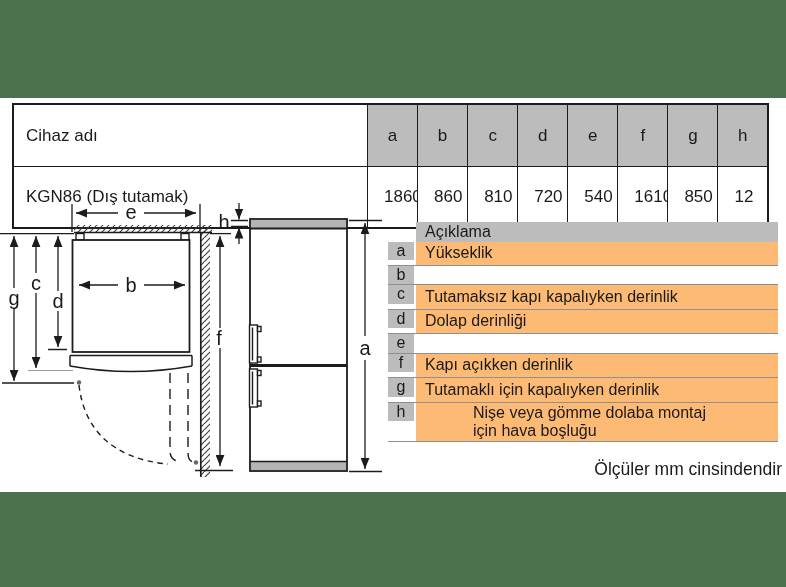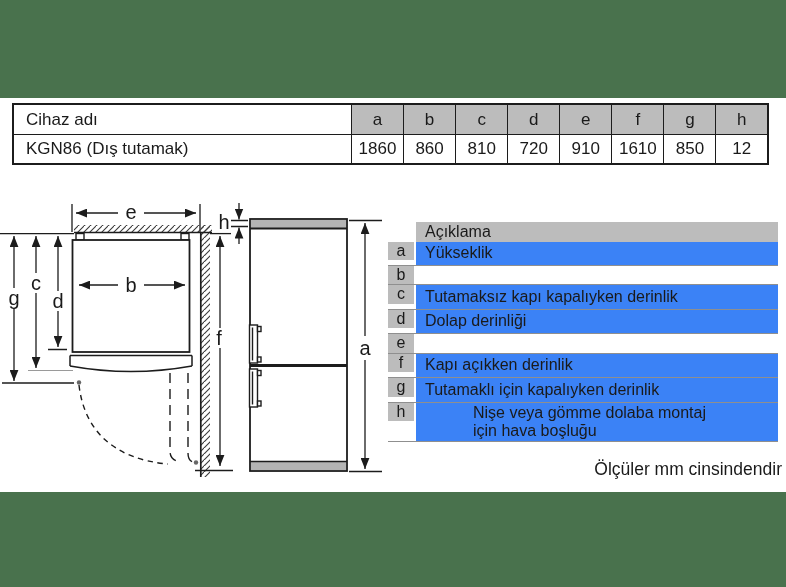--- a/index.html
+++ b/index.html
@@ -11,21 +11,21 @@
   .band.top{top:0;height:98px;}
   .band.bottom{top:492px;height:95px;}
 
   
   table.spec{
     position:absolute;left:12px;top:103px;width:757px;
     border-collapse:collapse;table-layout:fixed;
     font-size:17px;
   }
   table.spec td,table.spec th{
-    border:1.5px solid #1c1c1c;padding:0;text-align:center;
+    border:1.5px solid #1c1c1c;padding:16px;text-align:center;
     font-weight:normal;height:28px;overflow:hidden;white-space:nowrap;
   }
   table.spec tr.hdr td,table.spec tr.hdr th{height:29px;}
   table.spec .device{width:325px;text-align:left;padding-left:12px;}
   table.spec .dimhead{background:#bcbcbc;}
   table.spec{border:2px solid #1c1c1c;}
 
   
   svg.diagram{position:absolute;left:0;top:196px;}
   svg.diagram text{
@@ -39,21 +39,21 @@
     font-size:16px;line-height:1.15;
   }
   .legend .lrow{display:flex;align-items:flex-start;border-bottom:1.5px solid #8f8f8f;}
   .legend .lrow.lhead{border-bottom:none;}
   .legend .lkey{
     width:26px;flex:0 0 26px;background:#bcbcbc;display:flex;
     align-items:center;justify-content:center;
   }
   .legend .lhead .lkey{background:#ffffff;}
   .legend .ltext{
-    flex:1;background:#3b82f6;margin-left:2px;display:flex;align-items:center;
+    flex:1;background:#fdba74;margin-left:2px;display:flex;align-items:center;
     padding-left:9px;min-height:23.5px;
   }
   .legend .lhead .ltext{background:#bcbcbc;min-height:19.5px;}
   .legend .lrow.std .ltext{min-height:23.5px;}
   .legend .lrow.tall .ltext{min-height:38.5px;}
   .legend .narrow{max-width:258px;display:block;margin-left:48px;}
 
   
   .note{
     position:absolute;right:4px;top:459px;width:420px;text-align:right;
@@ -78,21 +78,21 @@
     <td class="dimhead">f</td>
     <td class="dimhead">g</td>
     <td class="dimhead">h</td>
   </tr>
   <tr>
     <td class="device">KGN86 (Dış tutamak)</td>
     <td>1860</td>
     <td>860</td>
     <td>810</td>
     <td>720</td>
-    <td>910</td>
+    <td>540</td>
     <td>1610</td>
     <td>850</td>
     <td>12</td>
   </tr>
 </tbody>
   </table>
 
 <svg class="diagram" width="388" height="296" viewBox="0 0 388 296">
   <defs>
     <marker id="ah" viewBox="0 0 10 8" refX="10" refY="4" markerWidth="11" markerHeight="9" markerUnits="userSpaceOnUse" orient="auto-start-reverse">

